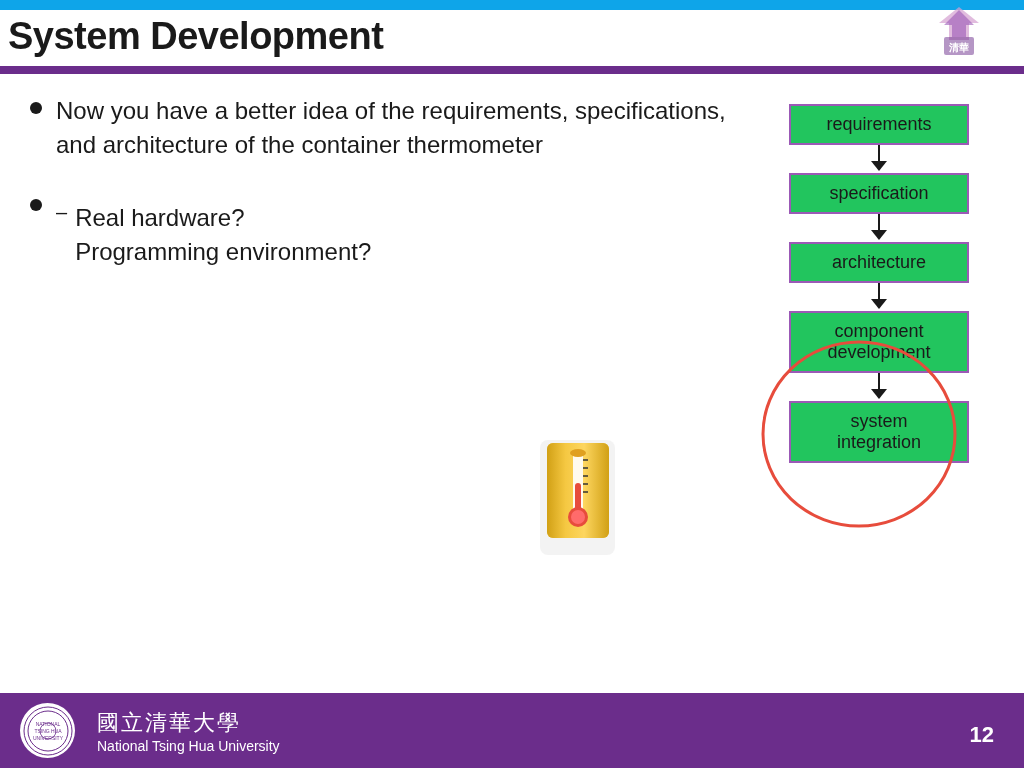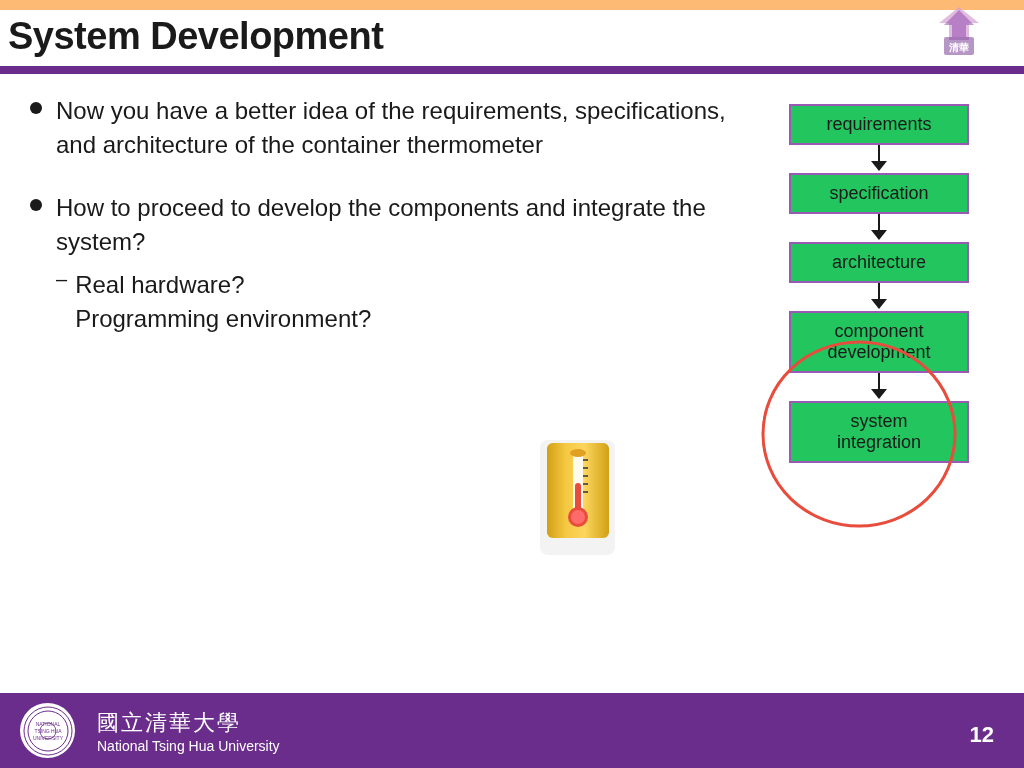--- a/index.html
+++ b/index.html
@@ -10,21 +10,21 @@
       background: #fff;
       font-family: 'Segoe UI', Arial, sans-serif;
       overflow: hidden;
       position: relative;
     }
 
     
     .header {
       position: relative;
       padding: 10px 20px 0 20px;
-      background: #fdba74;
+      background: #0ea5e9;
     }
 
     .logo-area {
       position: absolute;
       top: 5px;
       right: 20px;
       display: flex;
       align-items: center;
     }
 
@@ -233,21 +233,20 @@
   <div class="text-section">
 
     <div class="bullet-item">
       <div class="bullet-dot"></div>
       <div class="bullet-text">Now you have a better idea of the requirements, specifications, and architecture of the container thermometer</div>
     </div>
 
     <div class="bullet-item">
       <div class="bullet-dot"></div>
       <div>
-        <div class="bullet-text">How to proceed to develop the components and integrate the system?</div>
         <div class="sub-items">
           <div class="sub-item">
             <span class="sub-dash">–</span>
             <span class="sub-text">Real hardware?<br>Programming environment?</span>
           </div>
         </div>
       </div>
     </div>
   </div>
 

